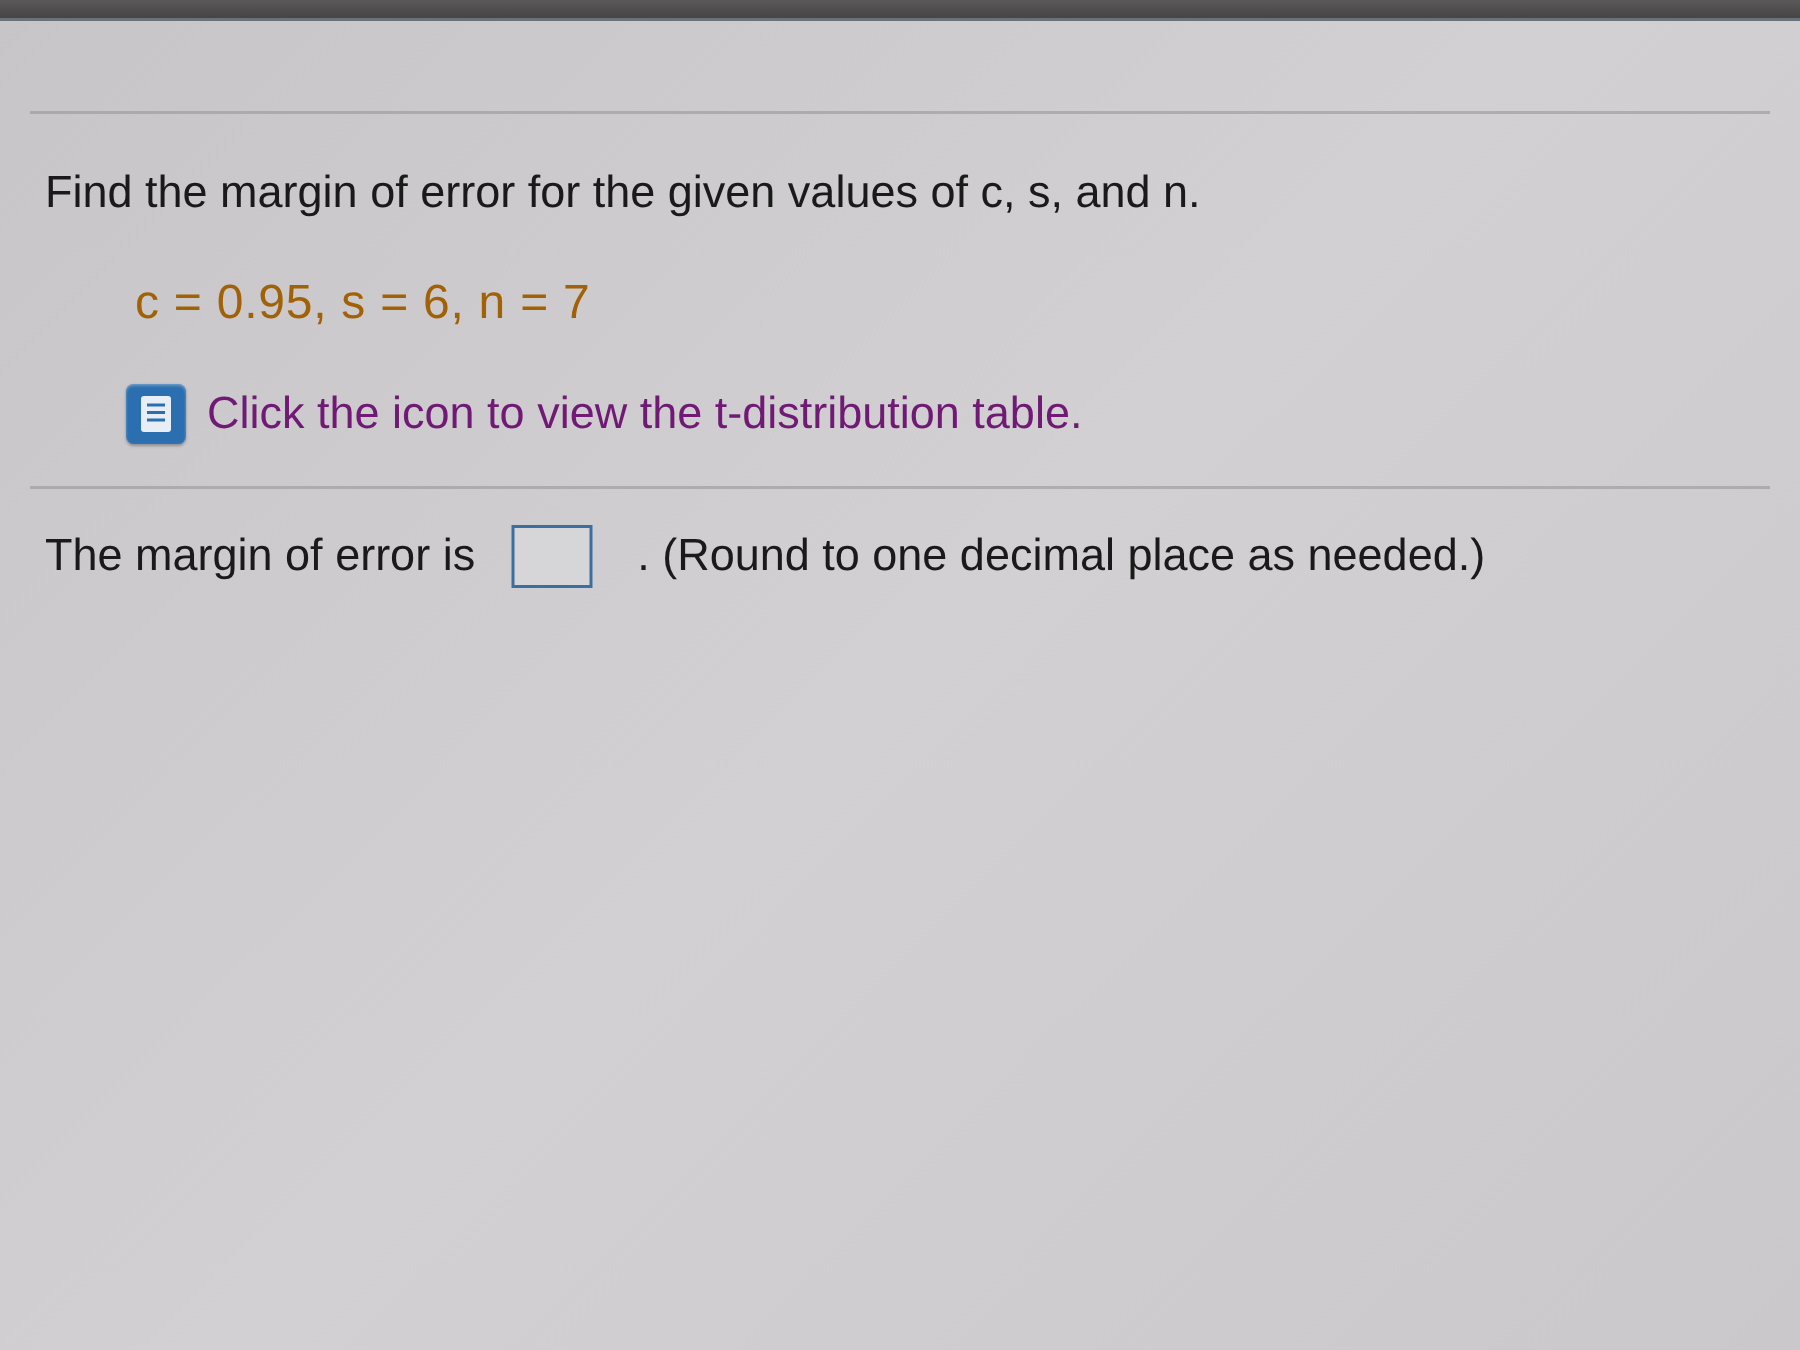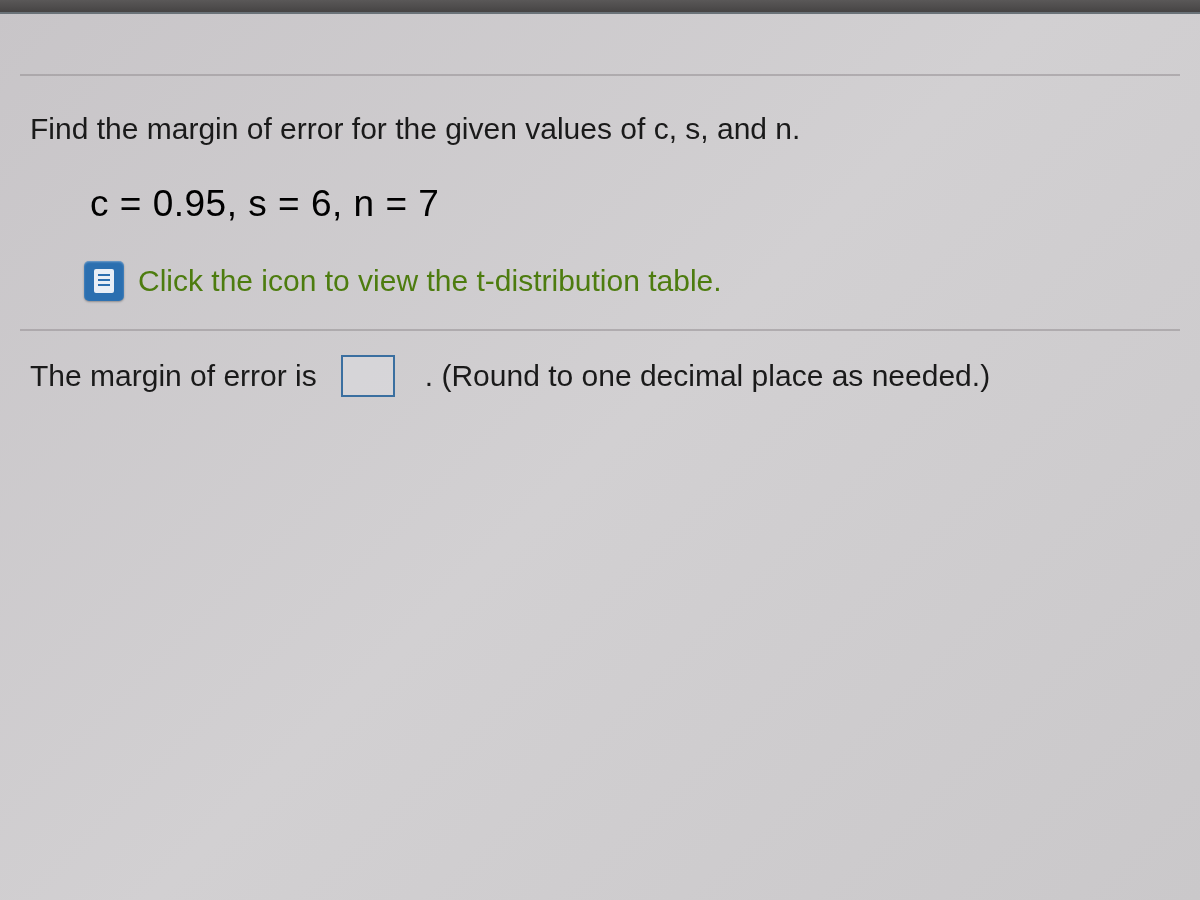--- a/index.html
+++ b/index.html
@@ -34,22 +34,22 @@
     .question-block {
       padding: 30px 44px 0 30px;
     }
     .prompt-text {
       font-size: 30px;
       color: #1a1a1a;
       line-height: 1.5;
       font-weight: 400;
     }
     .values-line {
-      font-size: 37px;
-      color: #000000;
+      font-size: 32px;
+      color: #a16207;
       margin-top: 32px;
       margin-left: 60px;
       font-weight: 400;
       letter-spacing: 0.5px;
     }
     .icon-row {
       display: flex;
       align-items: center;
       margin-top: 36px;
       margin-left: 54px;
@@ -65,21 +65,21 @@
       margin-right: 14px;
       box-shadow: inset 0 1px 2px rgba(255,255,255,0.35), 0 1px 2px rgba(0,0,0,0.3);
       cursor: pointer;
     }
     .table-icon svg {
       width: 28px;
       height: 28px;
     }
     .icon-label {
       font-size: 30px;
-      color: #4d7c0f;
+      color: #701a75;
       text-align: center;
     }
     .hr-mid {
       height: 2px;
       background: #9a9498;
       margin-top: 28px;
       margin-left: 20px;
       margin-right: 20px;
       opacity: 0.6;
     }

